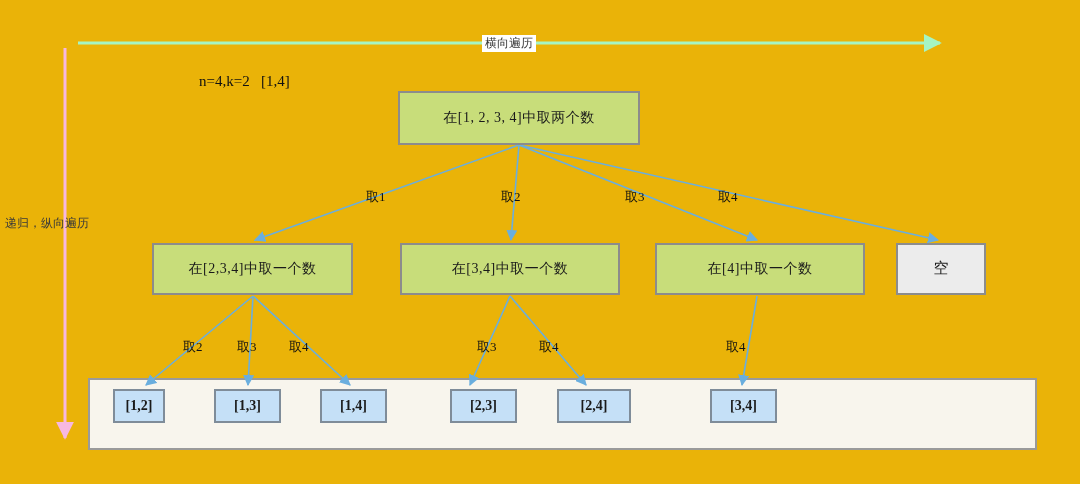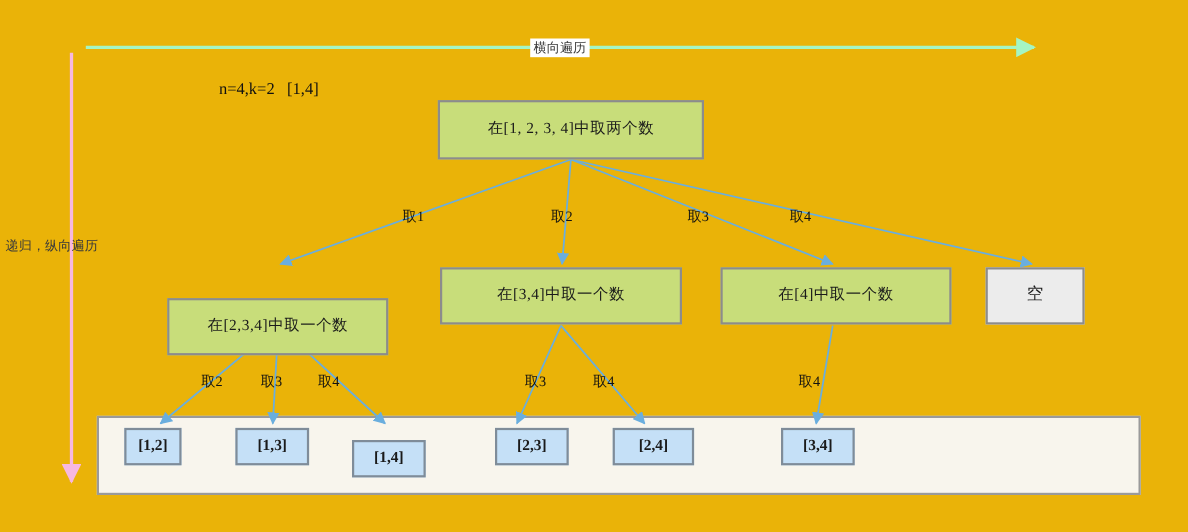--- a/index.html
+++ b/index.html
@@ -123,37 +123,37 @@
   </svg>
 
   <div class="axis-label" style="left:482px; top:35px;">横向遍历</div>
 
   <div class="axis-label" style="left:2px; top:215px; background:transparent;">递归，纵向遍历</div>
 
   <div class="annot" style="left:199px; top:73px;">n=4,k=2   [1,4]</div>
 
   <div class="node node-green" style="left:398px; top:91px; width:242px; height:54px;">在[1, 2, 3, 4]中取两个数</div>
 
-  <div class="node node-green" style="left:152px; top:243px; width:201px; height:52px;margin-top:28px;">在[2,3,4]中取一个数</div>
+  <div class="node node-green" style="left:152px; top:243px; width:201px; height:52px;">在[2,3,4]中取一个数</div>
   <div class="node node-green" style="left:400px; top:243px; width:220px; height:52px;">在[3,4]中取一个数</div>
   <div class="node node-green" style="left:655px; top:243px; width:210px; height:52px;">在[4]中取一个数</div>
   <div class="node node-gray" style="left:896px; top:243px; width:90px; height:52px;">空</div>
 
   <div class="edge-label" style="left:366px; top:188px;">取1</div>
   <div class="edge-label" style="left:501px; top:188px;">取2</div>
   <div class="edge-label" style="left:625px; top:188px;">取3</div>
   <div class="edge-label" style="left:718px; top:188px;">取4</div>
 
   <div class="edge-label" style="left:183px; top:338px;">取2</div>
   <div class="edge-label" style="left:237px; top:338px;">取3</div>
   <div class="edge-label" style="left:289px; top:338px;">取4</div>
   <div class="edge-label" style="left:477px; top:338px;">取3</div>
   <div class="edge-label" style="left:539px; top:338px;">取4</div>
   <div class="edge-label" style="left:726px; top:338px;">取4</div>
 
   <div class="node node-blue" style="left:113px; top:389px; width:52px; height:34px;">[1,2]</div>
   <div class="node node-blue" style="left:214px; top:389px; width:67px; height:34px;">[1,3]</div>
-  <div class="node node-blue" style="left:320px; top:400px; width:67px; height:34px;">[1,4]</div>
+  <div class="node node-blue" style="left:320px; top:389px; width:67px; height:34px;">[1,4]</div>
   <div class="node node-blue" style="left:450px; top:389px; width:67px; height:34px;">[2,3]</div>
   <div class="node node-blue" style="left:557px; top:389px; width:74px; height:34px;">[2,4]</div>
   <div class="node node-blue" style="left:710px; top:389px; width:67px; height:34px;">[3,4]</div>
 
 </div>
 
 </body></html>

